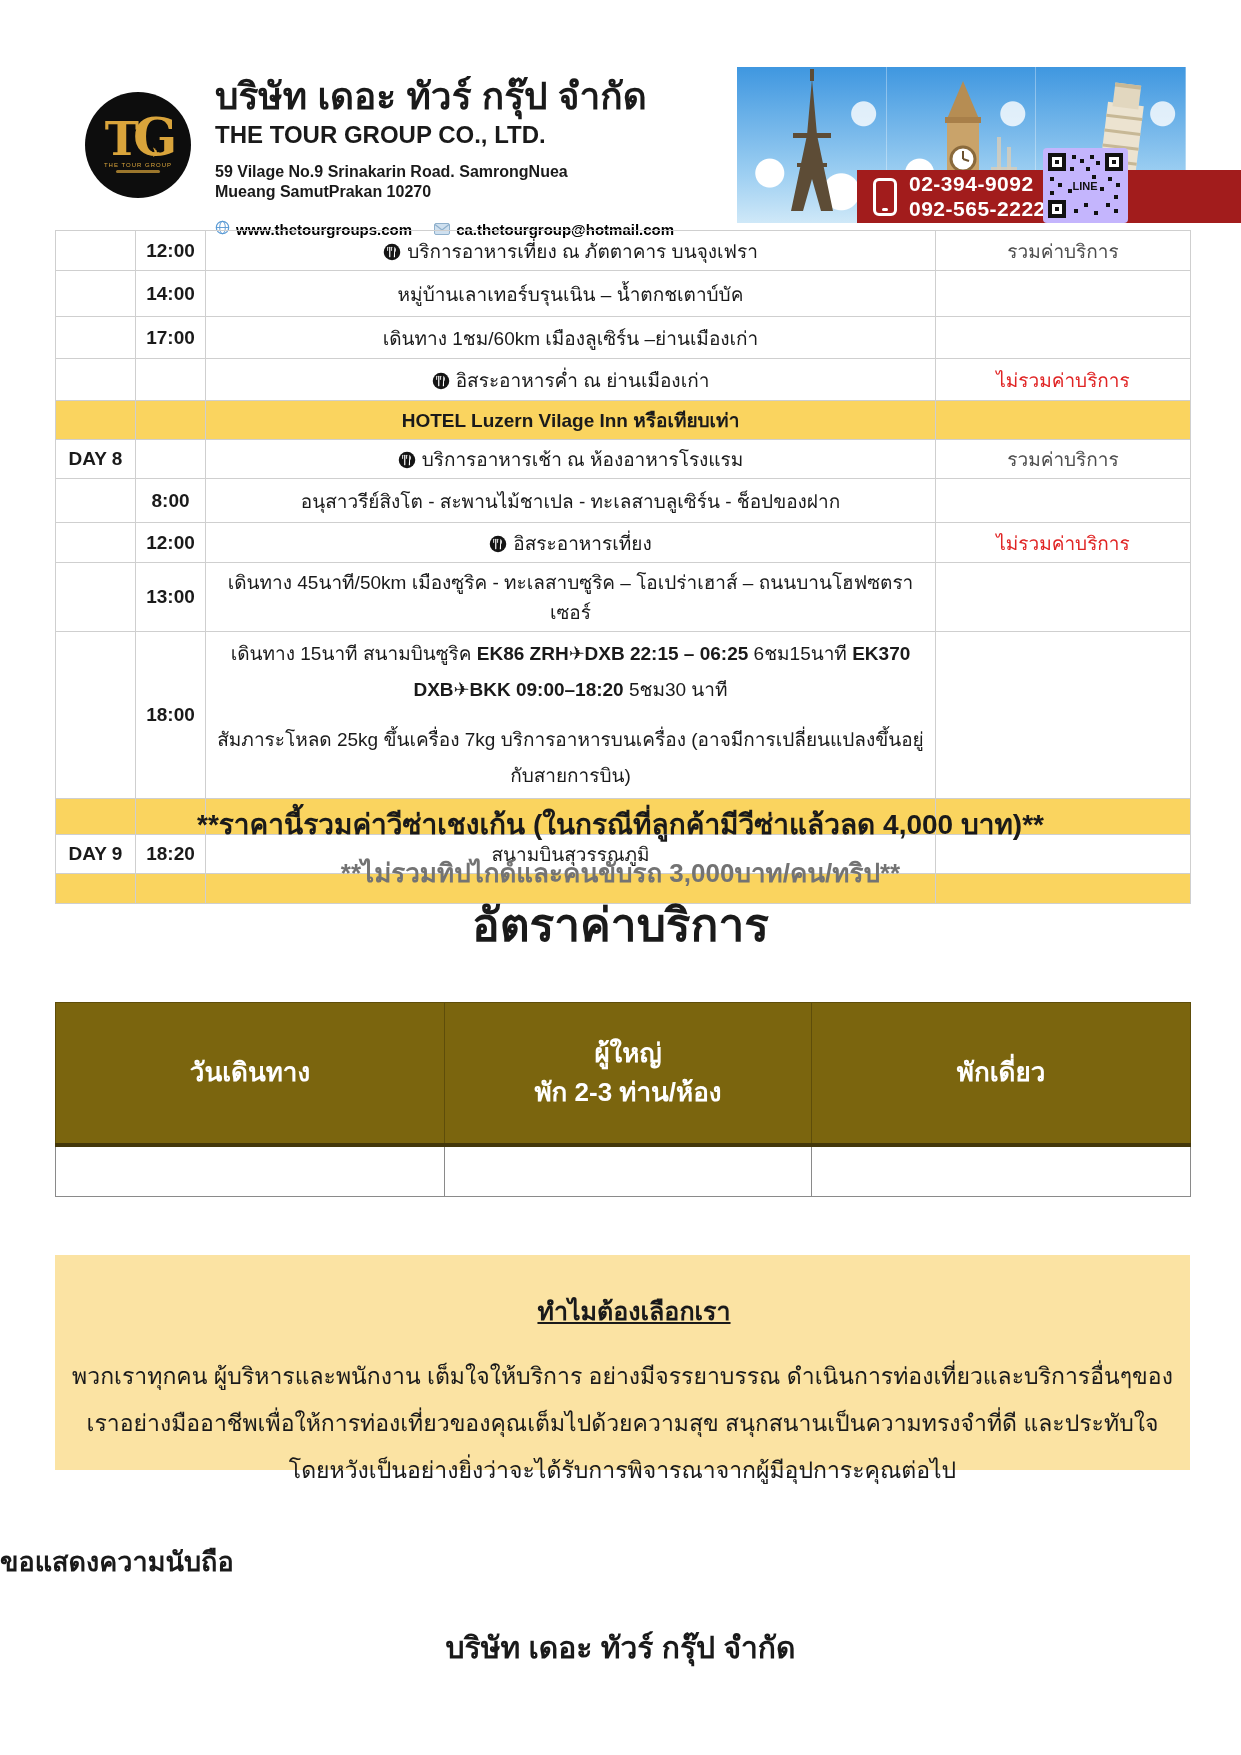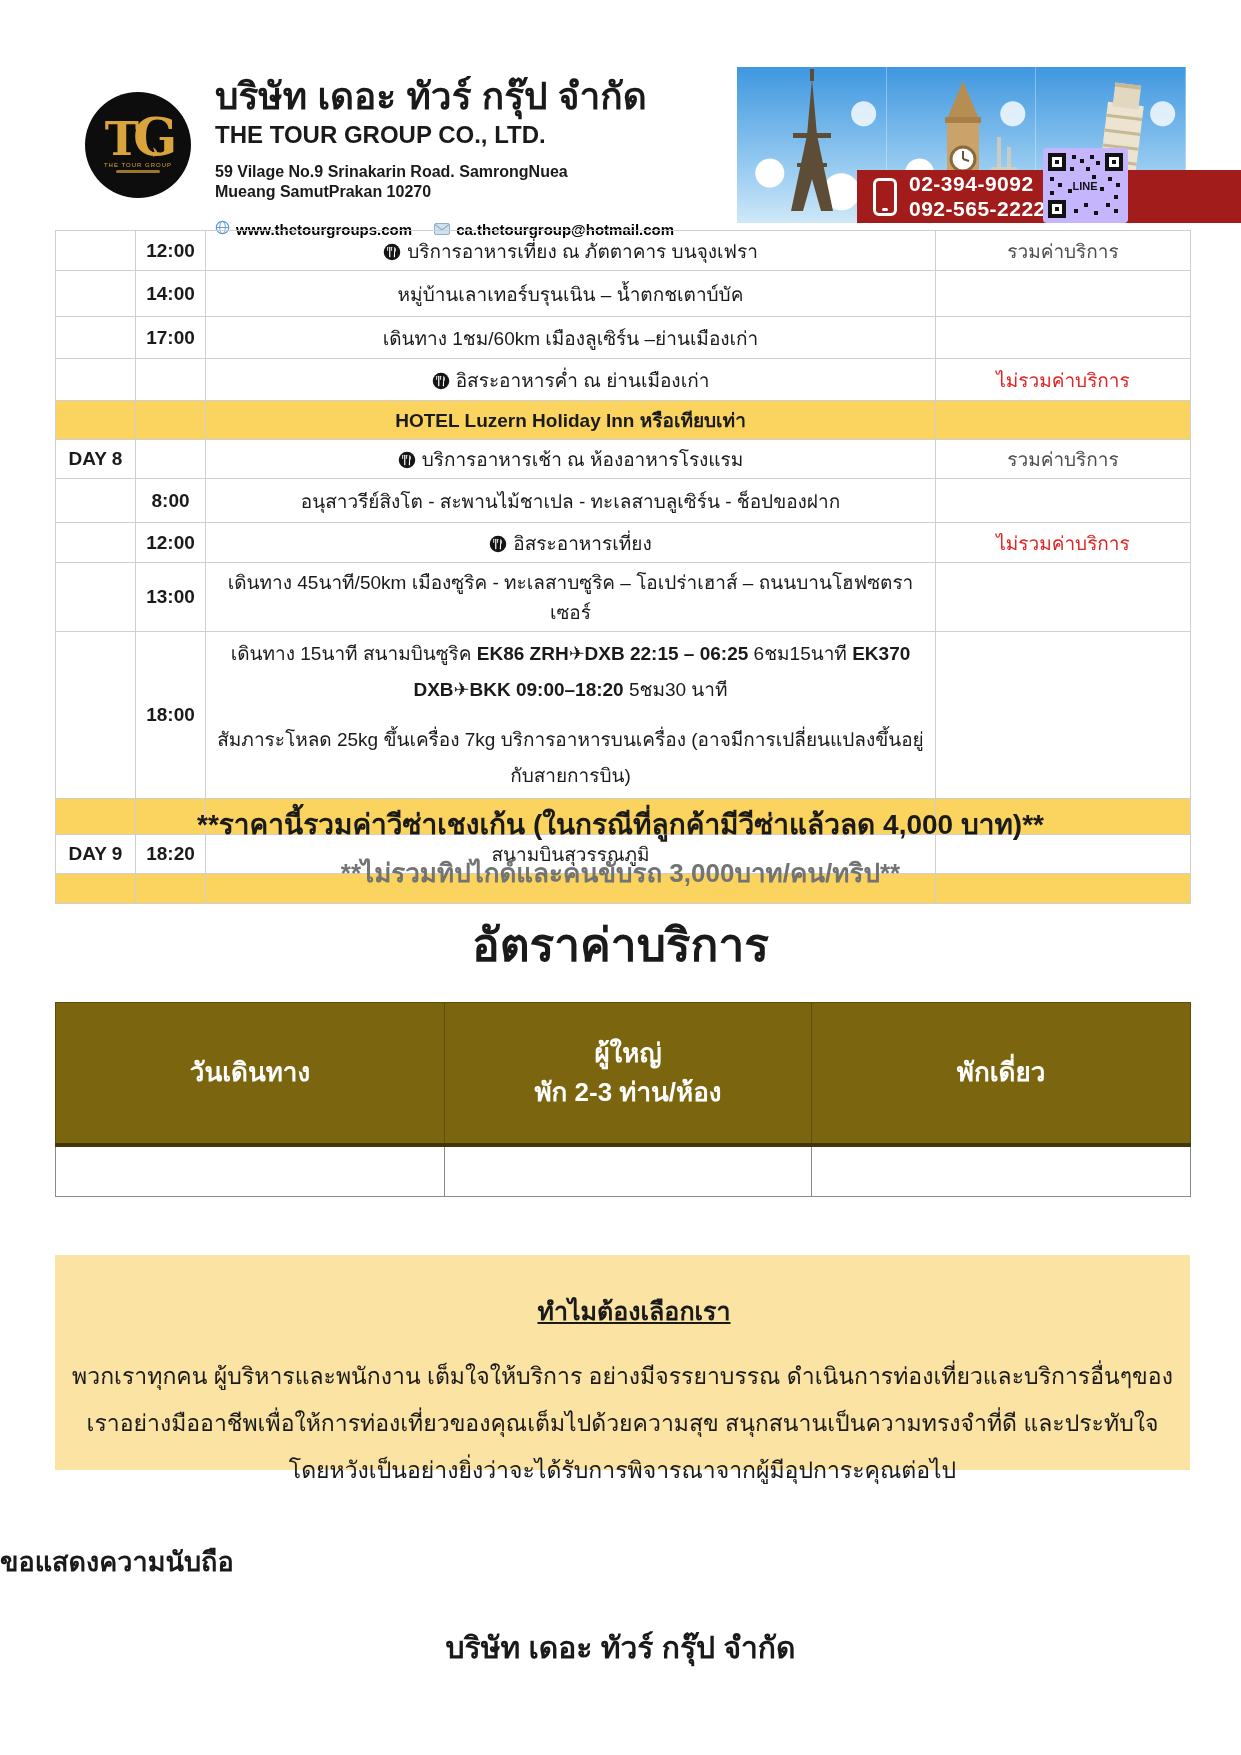--- a/index.html
+++ b/index.html
@@ -80,21 +80,21 @@
   td.flight .l2 { margin-top:14px; }
   td.t-top { vertical-align:top; padding-top:12px; }
 
   
   .note1 { position:absolute; left:0; top:802px; width:100%; text-align:center;
     font-size:28px; font-weight:bold; }
   .note2 { position:absolute; left:0; top:852px; width:100%; text-align:center;
     font-size:26px; font-weight:bold; color:#737373; }
 
   
-  .rate-title { position:absolute; left:0; top:908px; width:100%; text-align:center;
+  .rate-title { position:absolute; left:0; top:888px; width:100%; text-align:center;
     font-size:46px; font-weight:bold; }
   table.rates {
     position:absolute; left:55px; top:1002px; width:1135px;
     border-collapse:collapse; table-layout:fixed;
   }
   table.rates th {
     background:#7b650e; color:#ffffff; font-size:26px; font-weight:bold;
     height:142px; border:1px solid #5e4d0a; border-bottom:4px solid #43370a;
     text-align:center; vertical-align:middle; line-height:1.5;
   }
@@ -286,21 +286,21 @@
               <rect x="8.2" y="5" width="1.6" height="14" rx="0.8" fill="#fff"></rect>
               <rect x="5.6" y="5" width="1.2" height="5.5" rx="0.6" fill="#fff"></rect>
               <rect x="10.9" y="5" width="1.2" height="5.5" rx="0.6" fill="#fff"></rect>
               <path d="M15.2 5 c2.4 1.8 2.6 5.4 .8 7.6 l0 6.4 h-1.6 z" fill="#fff"></path>
             </svg></span><span>อิสระอาหารค่ำ ณ ย่านเมืองเก่า</span></td>
     <td class="c-note note-exc">ไม่รวมค่าบริการ</td>
   </tr>
   <tr class="r-hotel" style="height:32px">
     <td class="c-day"></td>
     <td class="c-time"></td>
-    <td>HOTEL Luzern Holiday Inn หรือเทียบเท่า</td>
+    <td>HOTEL Luzern Vilage Inn หรือเทียบเท่า</td>
     <td class="c-note"></td>
   </tr>
   <tr style="height:36px">
     <td class="c-day">DAY 8</td>
     <td class="c-time"></td>
     <td><span class="meal-ic"><svg width="18" height="18" viewBox="0 0 24 24">
               <circle cx="12" cy="12" r="11" fill="#151515"></circle>
               <rect x="8.2" y="5" width="1.6" height="14" rx="0.8" fill="#fff"></rect>
               <rect x="5.6" y="5" width="1.2" height="5.5" rx="0.6" fill="#fff"></rect>
               <rect x="10.9" y="5" width="1.2" height="5.5" rx="0.6" fill="#fff"></rect>

